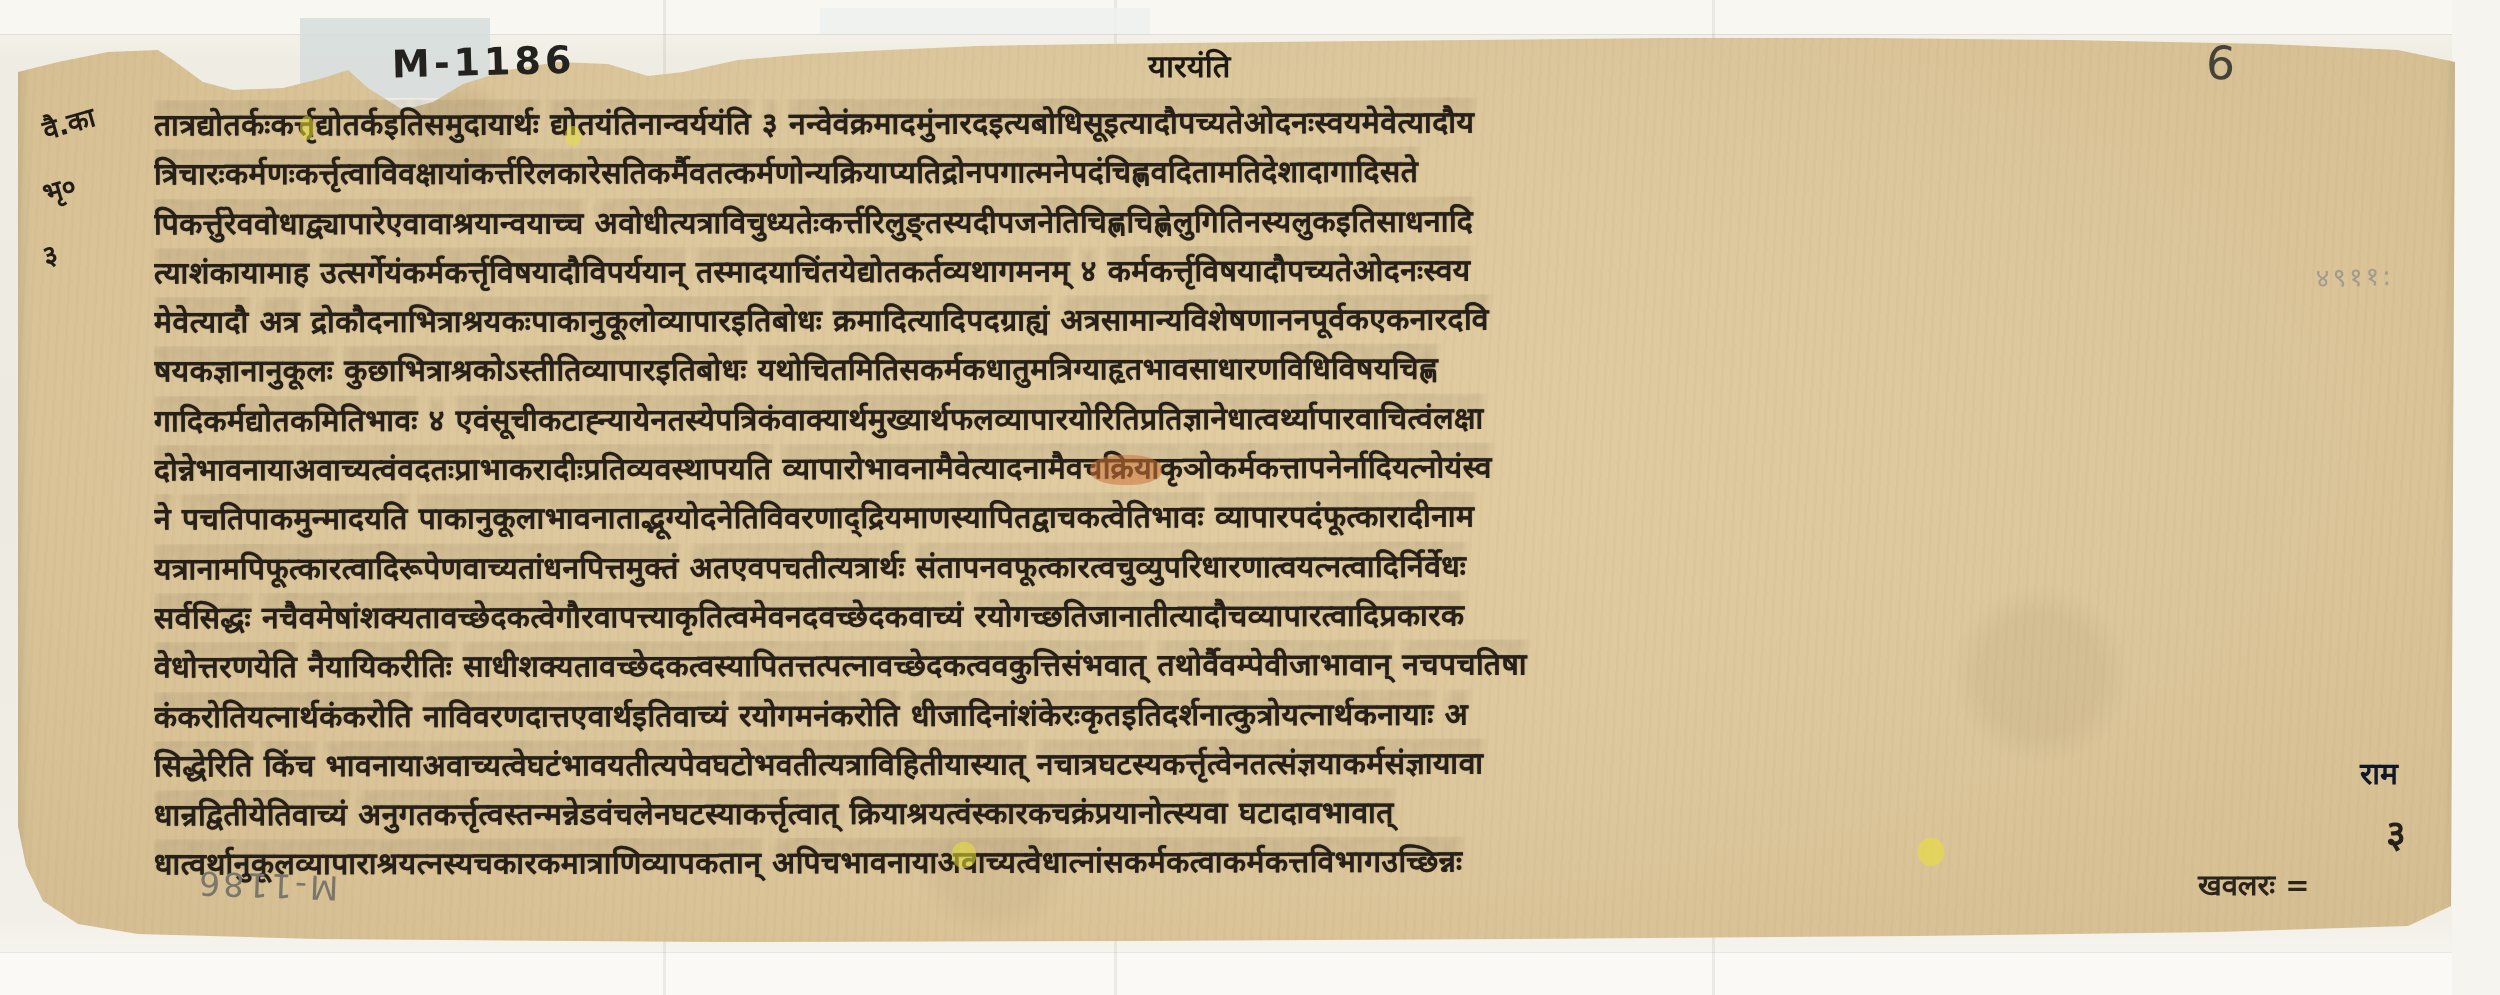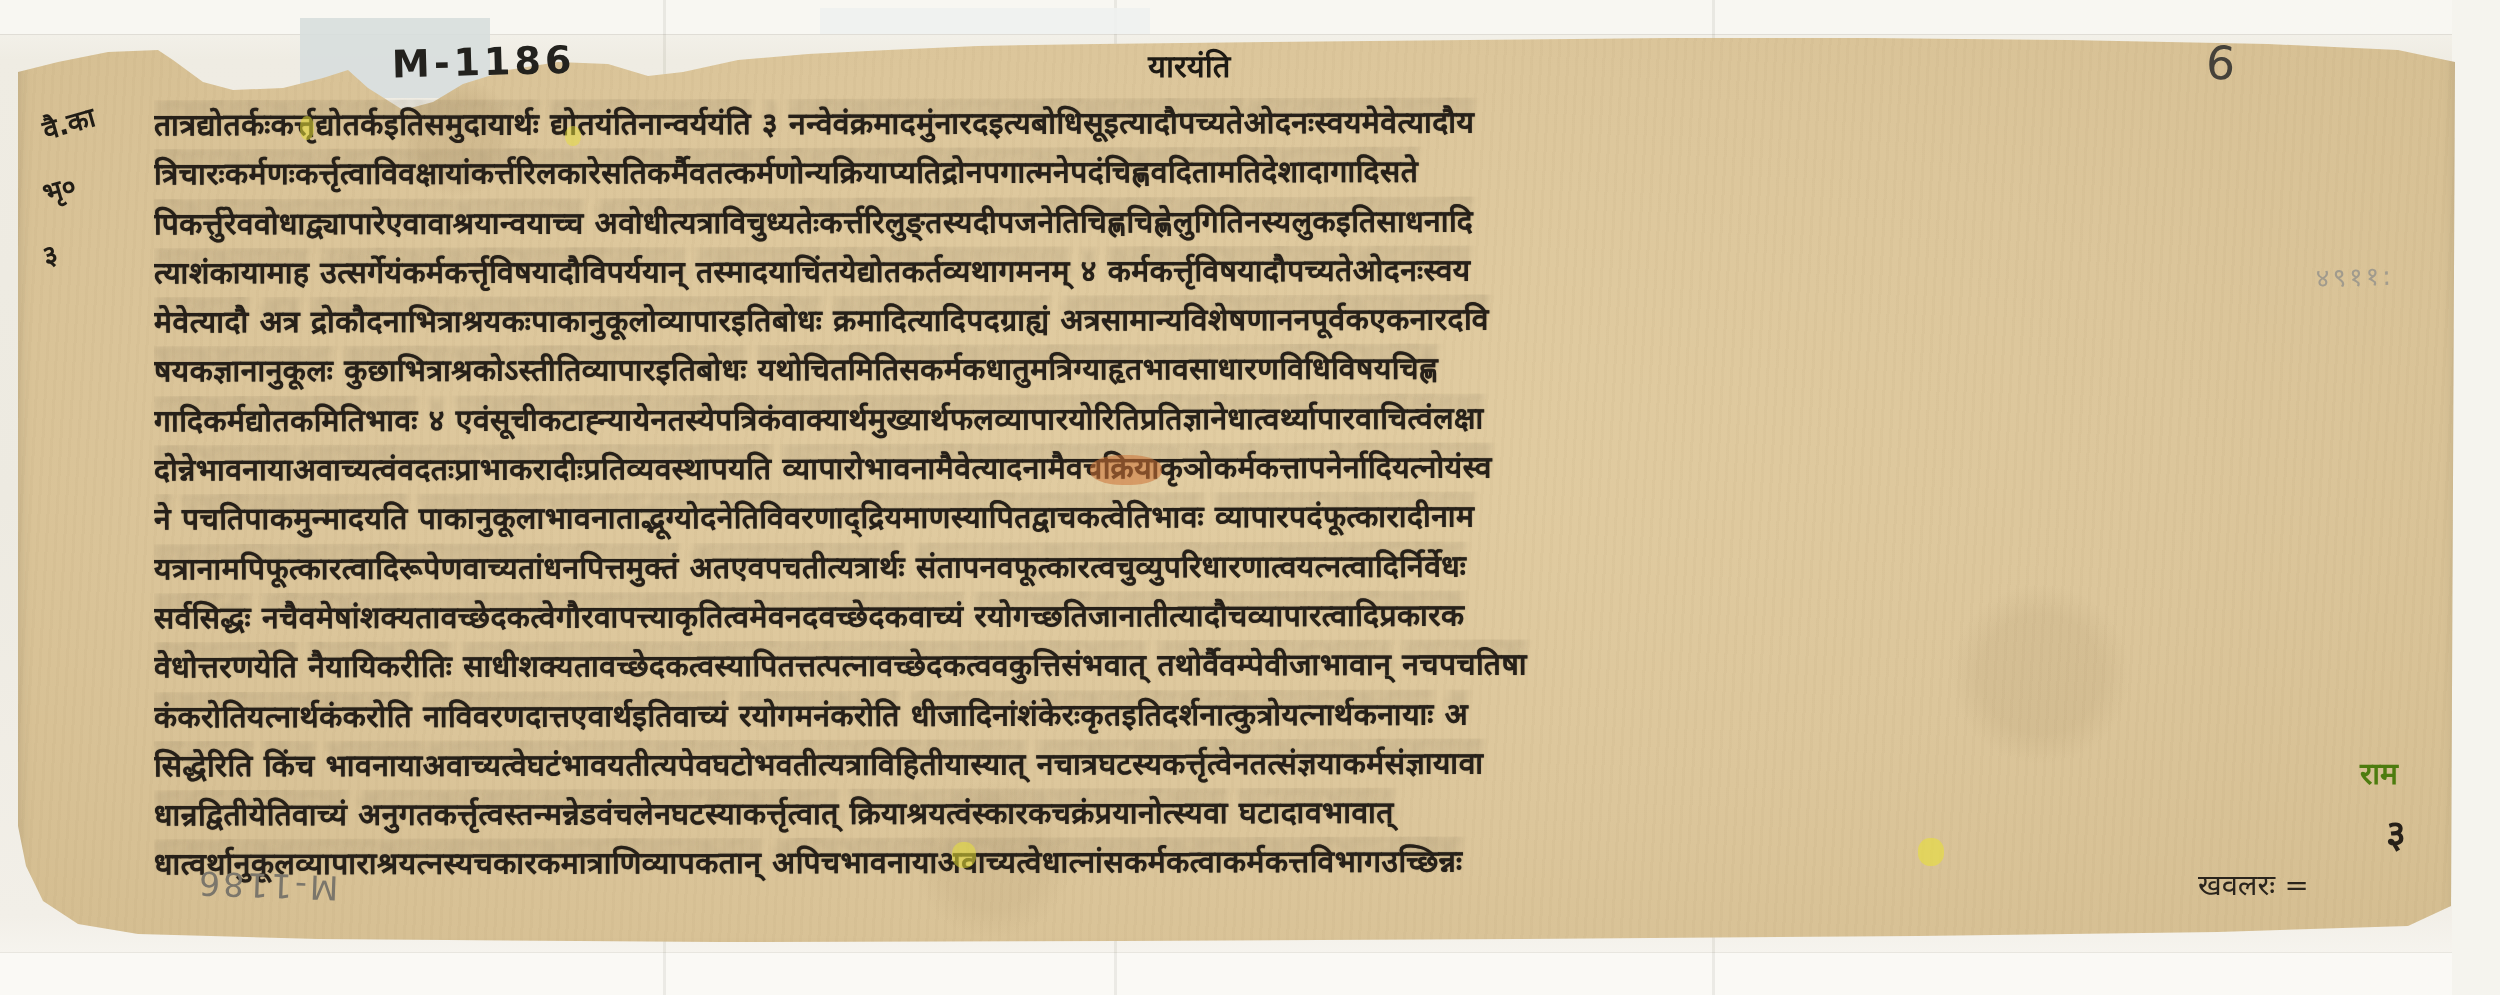--- a/index.html
+++ b/index.html
@@ -65,23 +65,23 @@
   .hl.y4{left:1918px;top:838px;width:26px;height:28px;background:rgba(232,224,57,.6);}
 
   
   .ann{position:absolute;white-space:nowrap;}
   .acc-ink{left:392px;top:40px;font-size:38px;font-weight:600;letter-spacing:4px;color:#23221e;transform:rotate(-1.5deg);}
   .header-word{left:1148px;top:44px;font-size:31px;font-weight:700;color:#1d1a14;}
   .folio{left:2206px;top:36px;font-size:46px;color:#45423a;transform:rotate(4deg);}
   .left-margin{left:42px;top:104px;color:#211d16;font-weight:600;}
   .left-margin .lm{display:block;font-size:27px;margin-bottom:26px;transform:rotate(-16deg);}
   .right-pencil{left:2316px;top:258px;font-size:26px;letter-spacing:3px;color:#a19b8d;transform:rotate(-2deg);}
-  .br-name{left:2360px;top:752px;font-size:30px;font-weight:600;color:#4d7c0f;}
+  .br-name{left:2360px;top:752px;font-size:30px;font-weight:600;color:#0f172a;}
   .br-num{left:2386px;top:806px;font-size:38px;font-weight:600;color:#262019;}
-  .colophon{left:2198px;top:864px;font-size:29px;font-weight:400;color:#2a241c;}
+  .colophon{left:2198px;top:864px;font-size:29px;font-weight:700;color:#2a241c;}
   .bl-pencil{left:196px;top:866px;font-size:33px;letter-spacing:3px;color:#7b766b;transform:rotate(182deg);transform-origin:center;}
 </style>
 </head>
 <body>
 
 <div id="backing">
   <div class="top-band"></div>
   <div class="bottom-band"></div>
   <div class="seam s1"></div>
   <div class="seam s2"></div>

